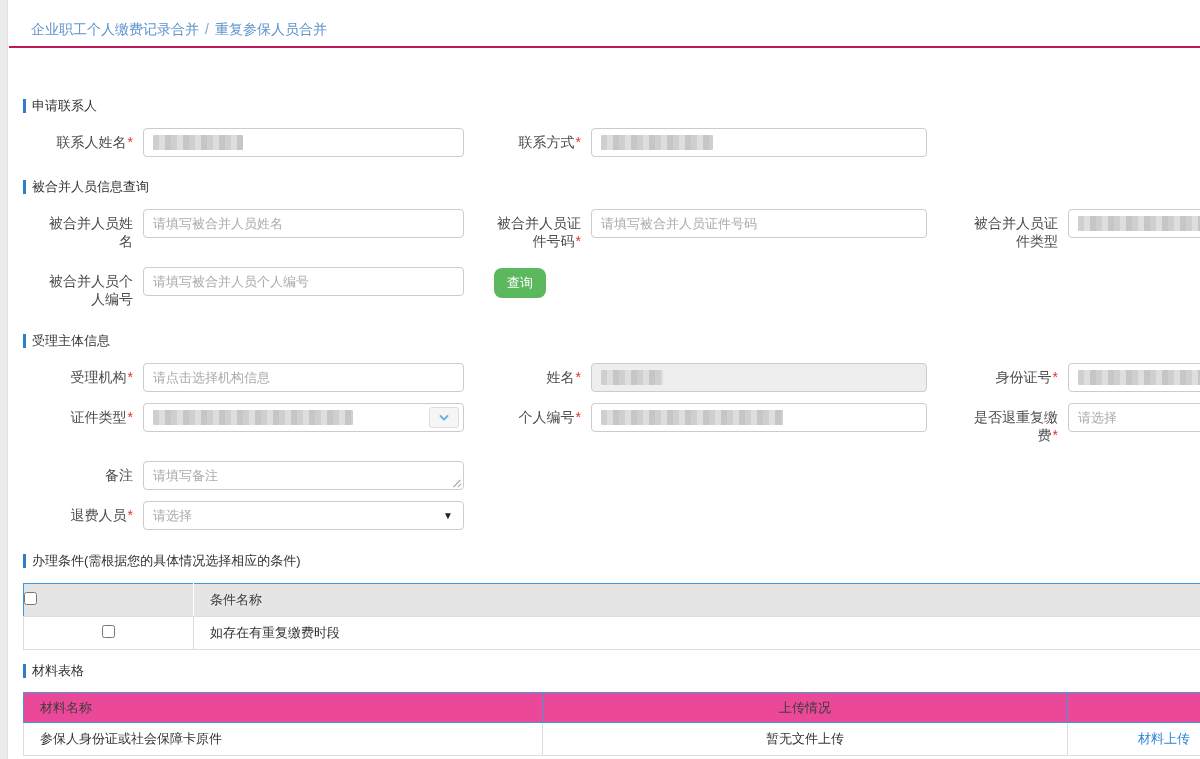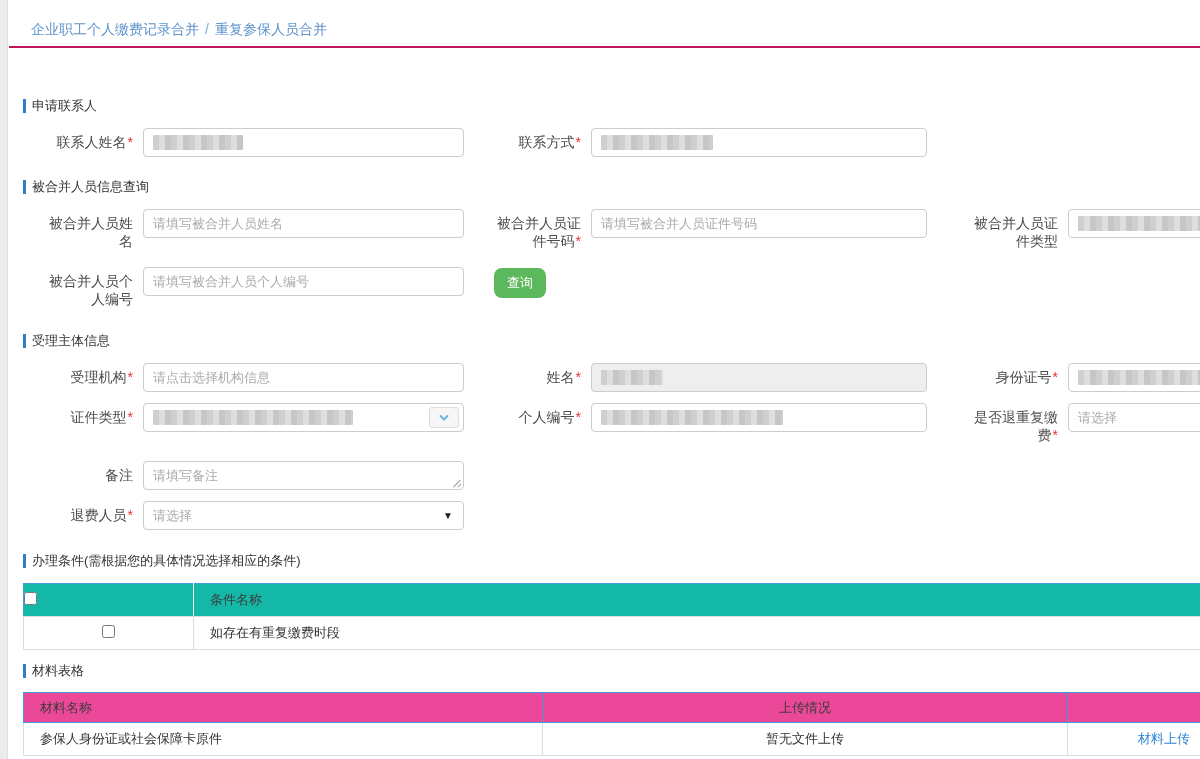--- a/index.html
+++ b/index.html
@@ -62,21 +62,21 @@
   .resize-handle::before { width: 10px; right: -1px; bottom: 3px; }
   .resize-handle::after { width: 5px; right: -1px; bottom: 1px; }
 
   .btn-query { margin-left: 30px; margin-top: 1px; background: #5cb85c; color: #fff; border: none;
     border-radius: 8px; font-size: 13px; padding: 6px 13px; cursor: pointer; }
 
   
   table { border-collapse: collapse; table-layout: fixed; }
   .cond-table { width: 1178px; margin-top: 13px; font-size: 13px; }
   .cond-table th, .cond-table td { border: 1px solid #ddd; height: 33px; padding: 0; }
-  .cond-table thead th { background: #14b8a6; color: #3c3c3c; font-weight: normal; text-align: left; margin-top: 24px; }
+  .cond-table thead th { background: #e5e5e5; color: #3c3c3c; font-weight: normal; text-align: left; margin-top: 24px; }
   .cond-table thead th.chk-col { border-right-color: #fff; border-left-color: #3d9dda; border-top-color: #3d9dda; }
   .cond-table thead th.name-col { border-left-color: #fff; border-right-color: #3d9dda; border-top-color: #3d9dda; padding-left: 16px; }
   .chk-col { width: 170px; text-align: center; }
   .cond-table td.name-cell { padding-left: 16px; color: #333; }
   input[type="checkbox"] { width: 13px; height: 13px; accent-color: #bbb; }
 
   .mat-table { width: 1178px; margin-top: 12px; font-size: 13px; }
   .mat-table th, .mat-table td { border: 1px solid #ddd; padding: 0; }
   .mat-table thead th { background: #ec4899; color: #3c3c3c; font-weight: normal; height: 30px; }
   .mat-table thead th + th { border-left-color: #eaf4fb; }

